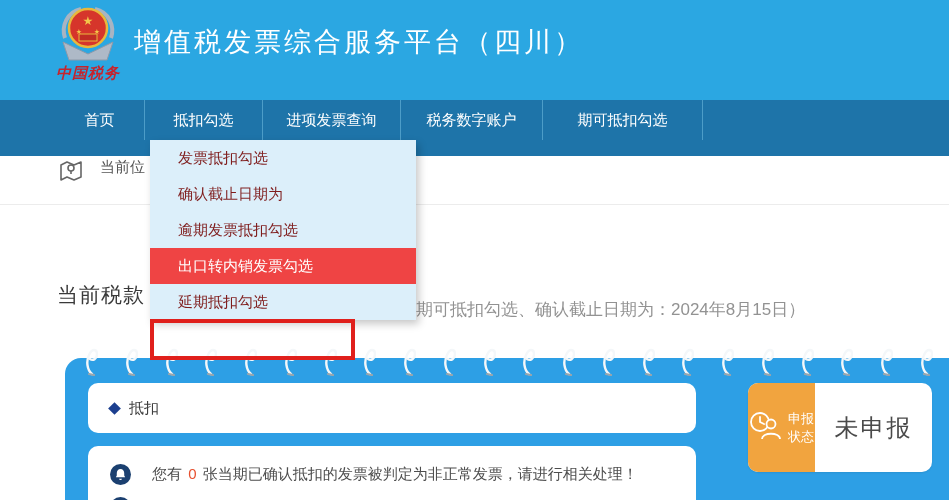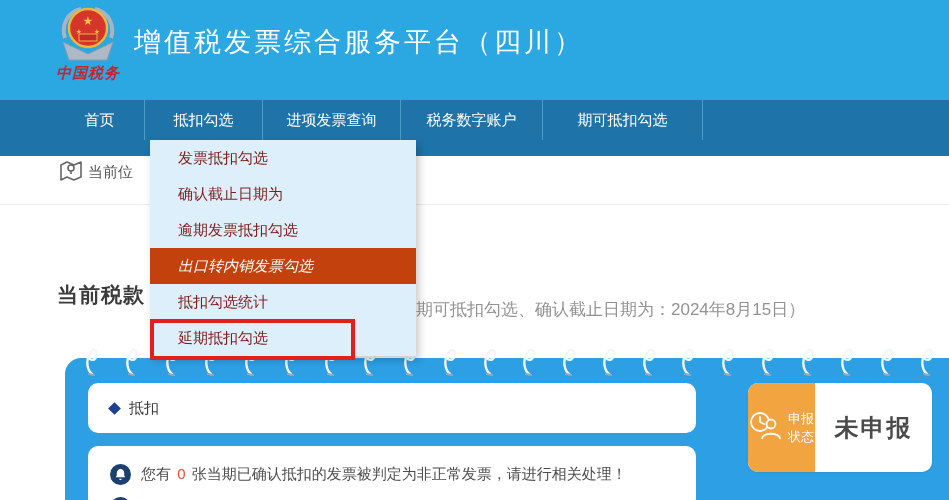--- a/index.html
+++ b/index.html
@@ -12,52 +12,52 @@
   .logo svg { display:block; }
   .logo-text { font-family:"Liberation Serif","DejaVu Serif",serif; font-weight:bold; color:#c6242d; font-size:15px; letter-spacing:1px; margin-top:-2px; font-style:italic; }
   .app-title { position:absolute; left:134px; top:24px; color:#ffffff; font-size:27px; font-weight:500; letter-spacing:3px;font-family:Liberation Mono, monospace; }
 
   
   .nav { position:absolute; left:0; top:100px; width:949px; height:56px; background:#1E74A9; display:flex; }
   .nav-item { height:40px; line-height:40px; text-align:center; color:#fff; font-size:15px; border-right:1px solid #4d9dc8; cursor:pointer; }
   .nav-item.first { padding-left:55px; }
 
   
-  .breadcrumb { position:absolute; left:58px; top:158px; display:flex; align-items:center; gap:4px; color:#555; font-size:15px; }
+  .breadcrumb { position:absolute; left:58px; top:158px; display:flex; gap:16px; color:#555; font-size:15px; }
   .crumb-divider { position:absolute; left:0; top:204px; width:949px; border-bottom:1px solid #ececec; }
 
   
-  .heading-left { position:absolute; left:57px; top:281px; font-size:21px; font-weight:bold; color:#3a3a3a; letter-spacing:1px; }
+  .heading-left { position:absolute; left:57px; top:281px; font-size:21px; font-weight:normal; color:#3a3a3a; letter-spacing:1px; }
   .heading-right { position:absolute; left:416px; top:298px; font-size:17px; color:#929292; }
 
   
   .panel { position:absolute; left:65px; top:358px; right:-16px; height:170px; background:#2D9FE5; border-radius:16px; }
   .coils { position:absolute; left:20px; top:-18px; width:848px; display:flex; justify-content:space-between; }
   .coil { width:13px; height:36px; }
 
   .filter-box { position:absolute; left:23px; top:25px; width:608px; height:50px; background:#fff; border-radius:10px; display:flex; align-items:center; padding-left:22px; gap:10px; }
   .diamond { width:9px; height:9px; background:#1c3f8f; transform:rotate(45deg); }
   .filter-label { font-size:15px; color:#3d3d3d; }
 
   .status-card { position:absolute; left:683px; top:25px; width:184px; height:89px; border-radius:10px; overflow:hidden; display:flex; background:#fff; box-shadow:0 1px 2px rgba(0,0,0,.08); }
   .status-badge { width:67px; background:#F1A43F; display:flex; flex-direction:row; align-items:center; justify-content:center; gap:6px; }
   .status-badge-label { color:#fff; font-size:13px; }
-  .status-value { flex:1; display:flex; align-items:center; justify-content:center; color:#4a4a4a; font-size:24px; letter-spacing:2px;font-weight:bold; }
+  .status-value { flex:1; display:flex; align-items:center; justify-content:center; color:#4a4a4a; font-size:24px; letter-spacing:2px; }
 
   .notice-box { position:absolute; left:23px; top:88px; width:608px; height:82px; background:#fff; border-radius:10px; padding:18px 0 0 22px; }
-  .notice-row { display:flex; align-items:center; gap:10px; }
+  .notice-row { display:flex; align-items:center; gap:21px; }
   .notice-text { font-size:15px; color:#4d4d4d; }
   .notice-count { color:#e7502f; padding:0 2px; }
   .bell-badge { width:21px; height:21px; border-radius:50%; background:#1b4070; display:flex; align-items:center; justify-content:center; flex:0 0 auto; }
   .bell-badge.partial { margin-top:12px; }
 
   
   .dropdown { position:absolute; left:150px; top:140px; width:266px; background:#DCEFFA; z-index:10; box-shadow:3px 4px 8px rgba(0,0,0,.22); }
   .dd-item { height:36px; line-height:36px; padding-left:28px; font-size:15px; color:#7f1d1d; cursor:pointer; white-space:nowrap; }
-  .dd-item.highlight { background:#c2410c; color:#ffffff;font-style:italic; }
+  .dd-item.highlight { background:#ef4444; color:#ffffff; }
 
   
   .annotation { position:absolute; left:150px; top:319px; width:205px; height:41px; border:4px solid #E0201C; z-index:30; pointer-events:none; }
 </style>
 </head>
 <body>
 
 <div class="screen">
 
   <div class="header">
@@ -228,19 +228,18 @@
         <span class="bell-badge partial"></span>
       </div>
     </div>
   </div>
 
   <div class="dropdown">
     <div class="dd-item">发票抵扣勾选</div>
     <div class="dd-item">确认截止日期为</div>
     <div class="dd-item">逾期发票抵扣勾选</div>
     <div class="dd-item highlight">出口转内销发票勾选</div>
-    <div class="dd-item">抵扣勾选统计</div>
     <div class="dd-item">延期抵扣勾选</div>
   </div>
 
   <div class="annotation"></div>
 
 </div>
 
 </body></html>

